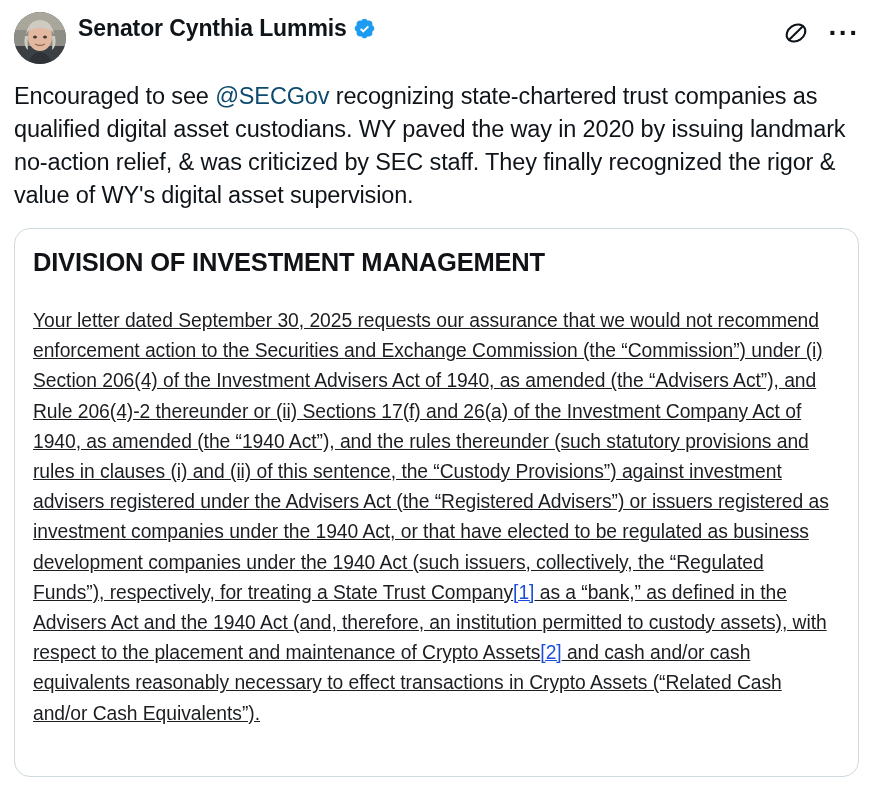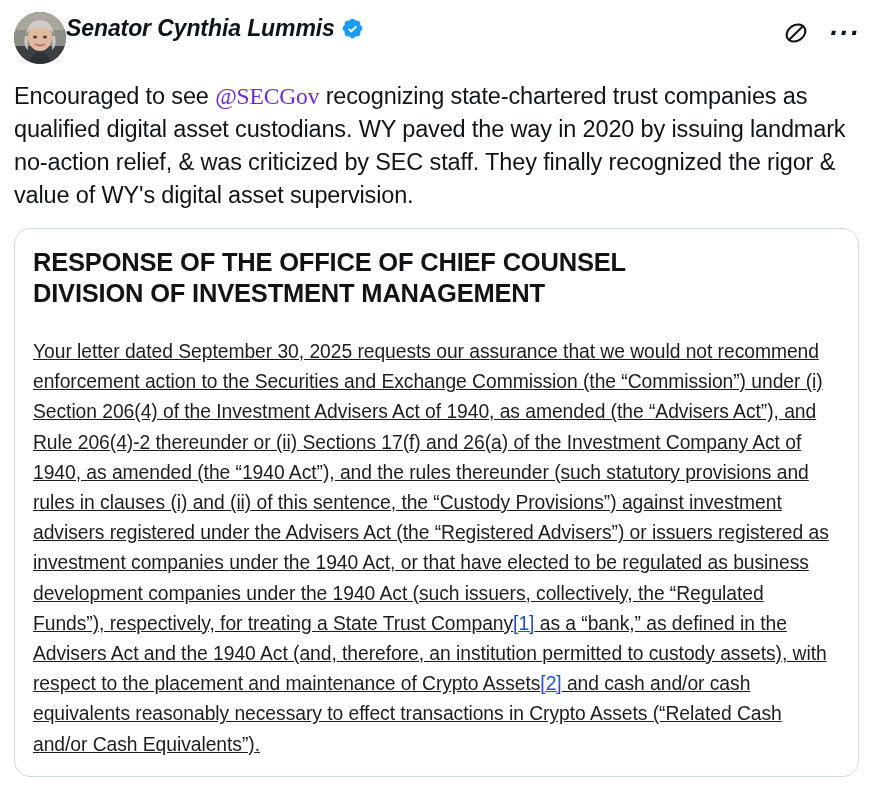--- a/index.html
+++ b/index.html
@@ -17,21 +17,21 @@
   .tweet {
     position: relative;
     width: 873px;
     height: 805px;
     box-sizing: border-box;
     padding: 12px 14px 0 14px;
   }
   .tweet-header {
     display: flex;
     align-items: flex-start;
-    font-style: italic;
+    gap: 12px;
   }
   .avatar {
     width: 52px;
     height: 52px;
     border-radius: 50%;
     flex: 0 0 52px;
     overflow: hidden;
     background: #6d6257;
     position: relative;
   }
@@ -94,24 +94,23 @@
   }
   .tweet-text {
     margin-top: 16px;
     font-size: 23.5px;
     line-height: 33px;
     color: #0f1419;
     letter-spacing: -0.15px;
     word-spacing: 0px;
   }
   .mention {
-    color: #6d28d9;
+    color: #0c4a6e;
     text-decoration: none;
     cursor: pointer;
-    font-family: Liberation Serif, serif;
   }
   .card {
     margin-top: 16px;
     border: 1px solid #cfd9de;
     border-radius: 16px;
     overflow: hidden;
     background: #fff;
     height: 549px;
     box-sizing: border-box;
     position: relative;
@@ -195,21 +194,20 @@
       </div>
     </div>
   </div>
 
   <div class="tweet-text">
     <span>Encouraged to see </span><a class="mention" href="#">@SECGov</a><span> recognizing state-chartered trust companies as qualified digital asset custodians. WY paved the way in 2020 by issuing landmark no-action relief, &amp; was criticized by SEC staff. They finally recognized the rigor &amp; value of WY's digital asset supervision.</span>
   </div>
 
   <div class="card">
     <div class="doc">
-      <div class="doc-title">RESPONSE OF THE OFFICE OF CHIEF COUNSEL</div>
       <div class="doc-title">DIVISION OF INVESTMENT MANAGEMENT</div>
       <div class="doc-body">
         <span>Your letter dated September 30, 2025 requests our assurance that we would not recommend enforcement action to the Securities and Exchange Commission (the “Commission”) under (i) Section 206(4) of the Investment Advisers Act of 1940, as amended (the “Advisers Act”), and Rule 206(4)-2 thereunder or (ii) Sections 17(f) and 26(a) of the Investment Company Act of 1940, as amended (the “1940 Act”), and the rules thereunder (such statutory provisions and rules in clauses (i) and (ii) of this sentence, the “Custody Provisions”) against investment advisers registered under the Advisers Act (the “Registered Advisers”) or issuers registered as investment companies under the 1940 Act, or that have elected to be regulated as business development companies under the 1940 Act (such issuers, collectively, the “Regulated Funds”), respectively, for treating a State Trust Company</span><a class="fn" href="#">[1]</a><span> as a “bank,” as defined in the Advisers Act and the 1940 Act (and, therefore, an institution permitted to custody assets), with respect to the placement and maintenance of Crypto Assets</span><a class="fn" href="#">[2]</a><span> and cash and/or cash equivalents reasonably necessary to effect transactions in Crypto Assets (“Related Cash and/or Cash Equivalents”).</span>
       </div>
     </div>
   </div>
 
 </div>
 
 </body></html>

